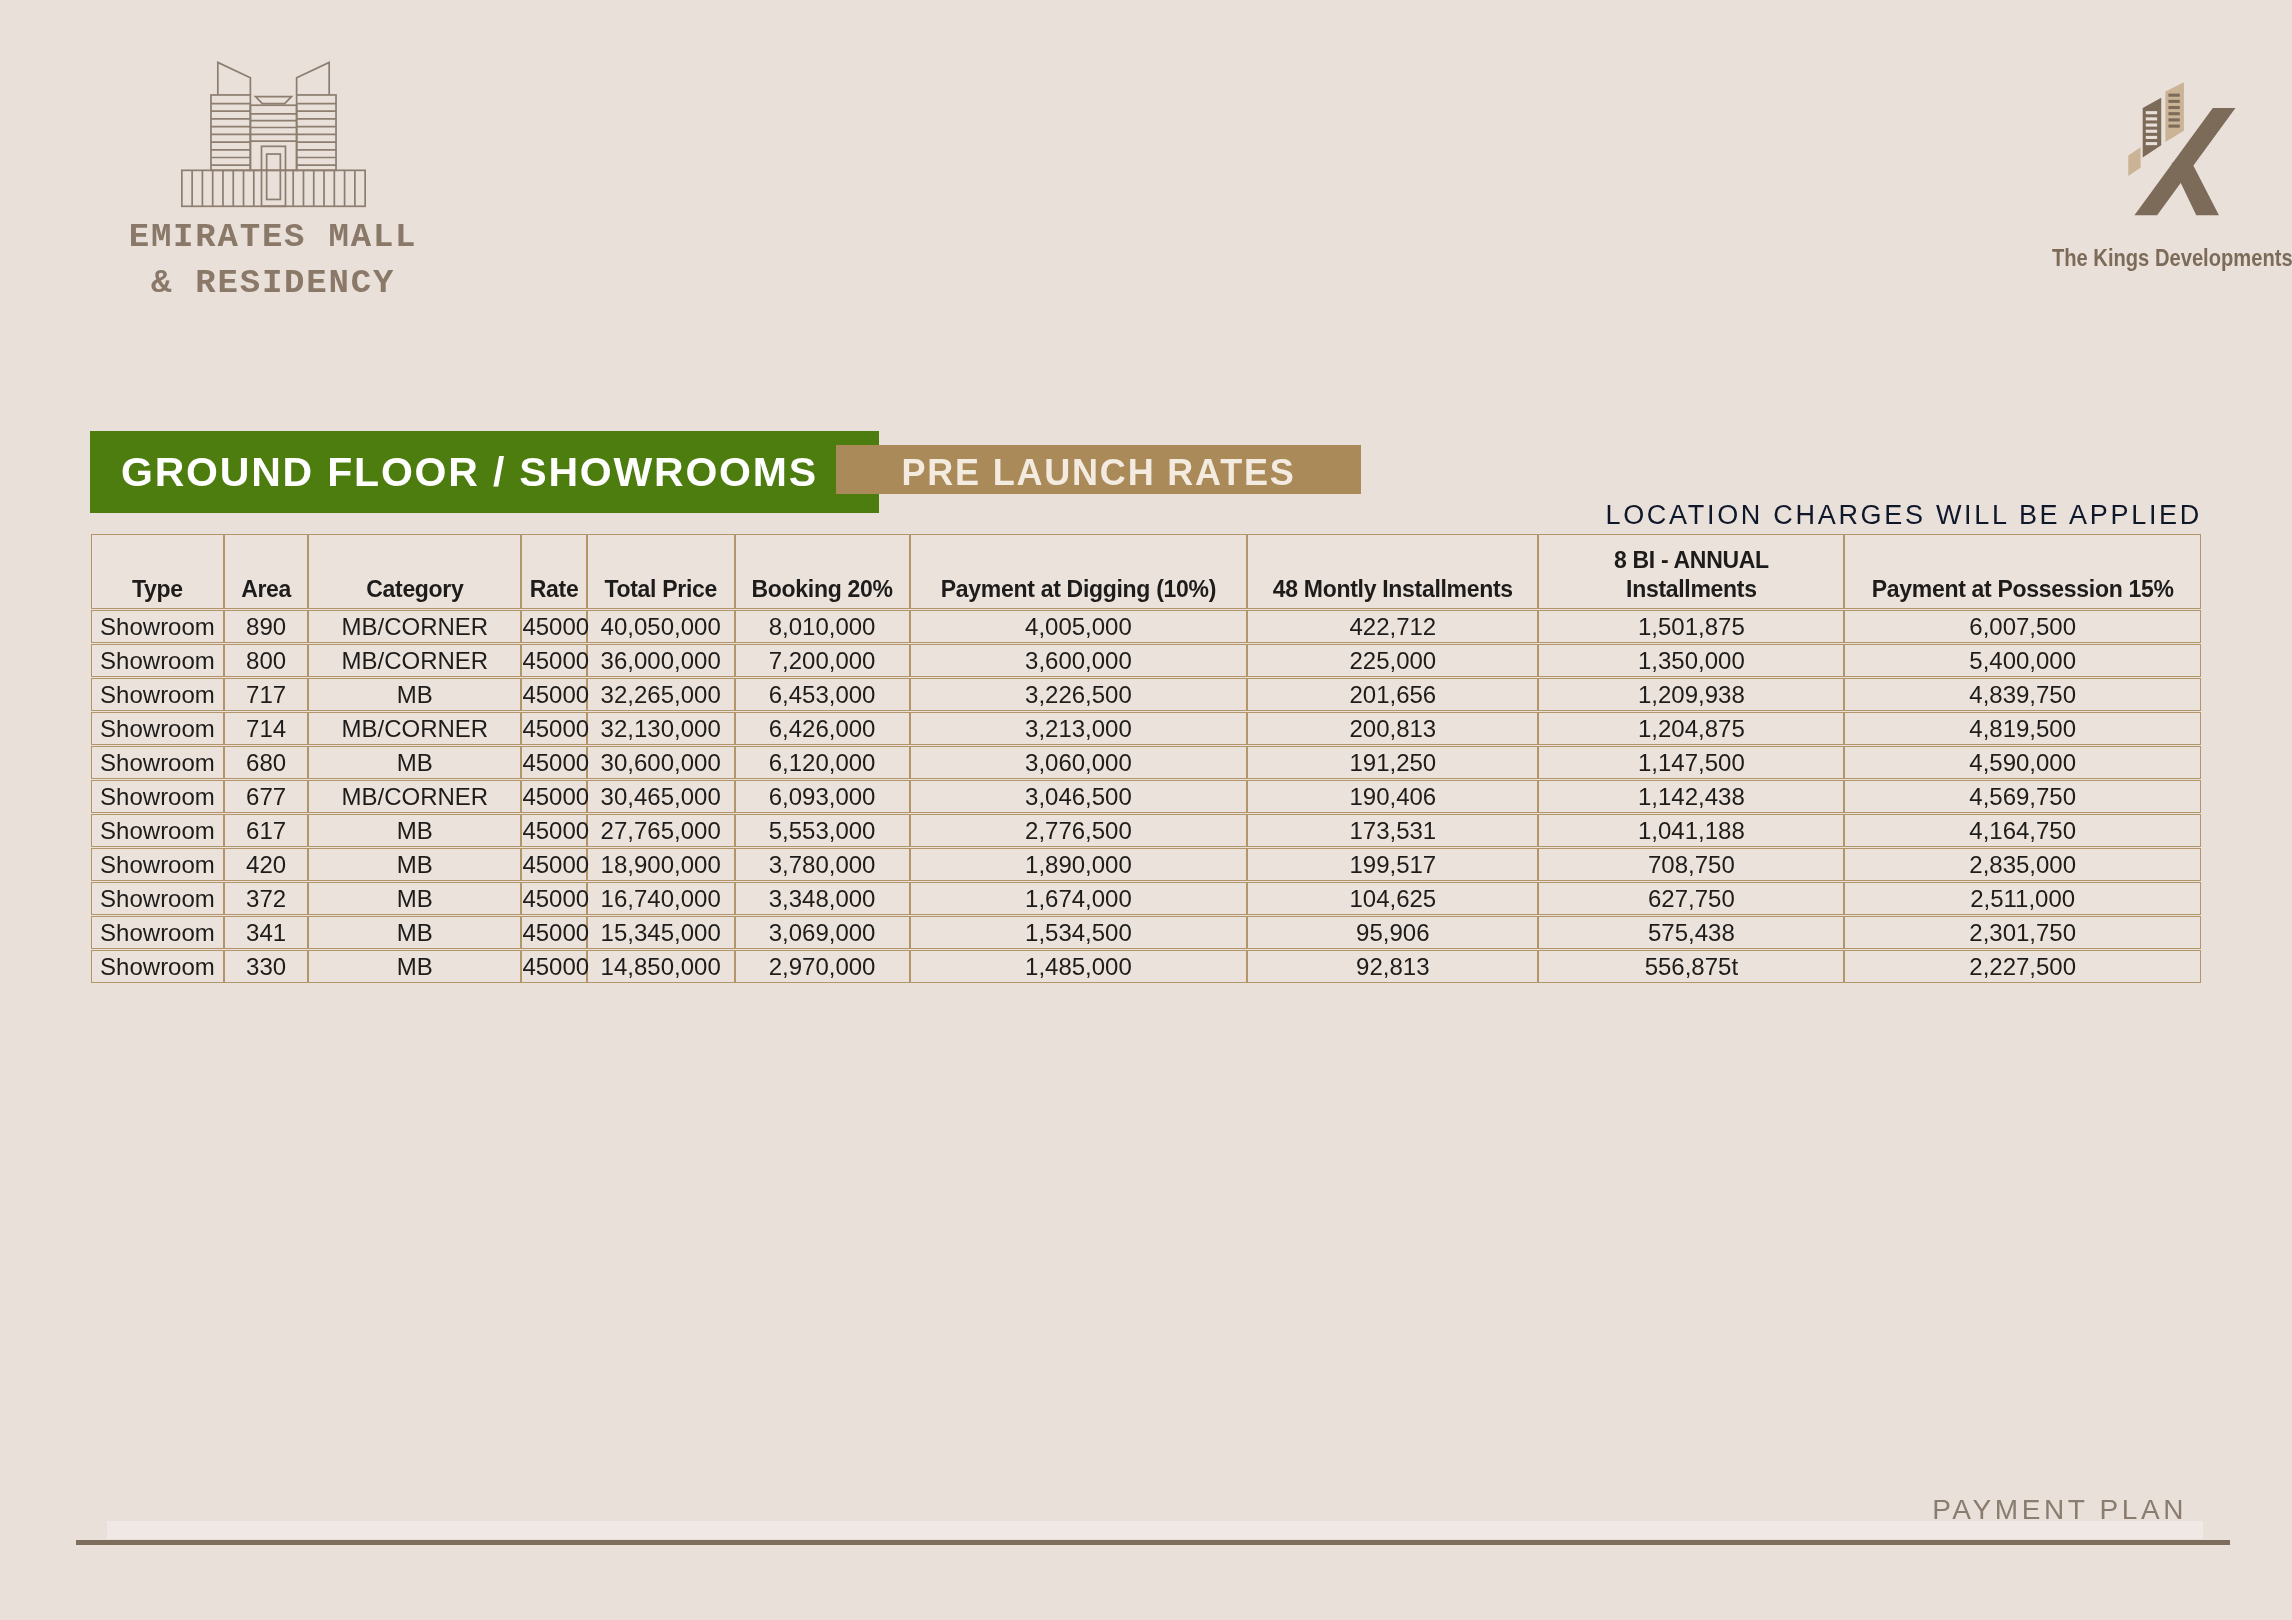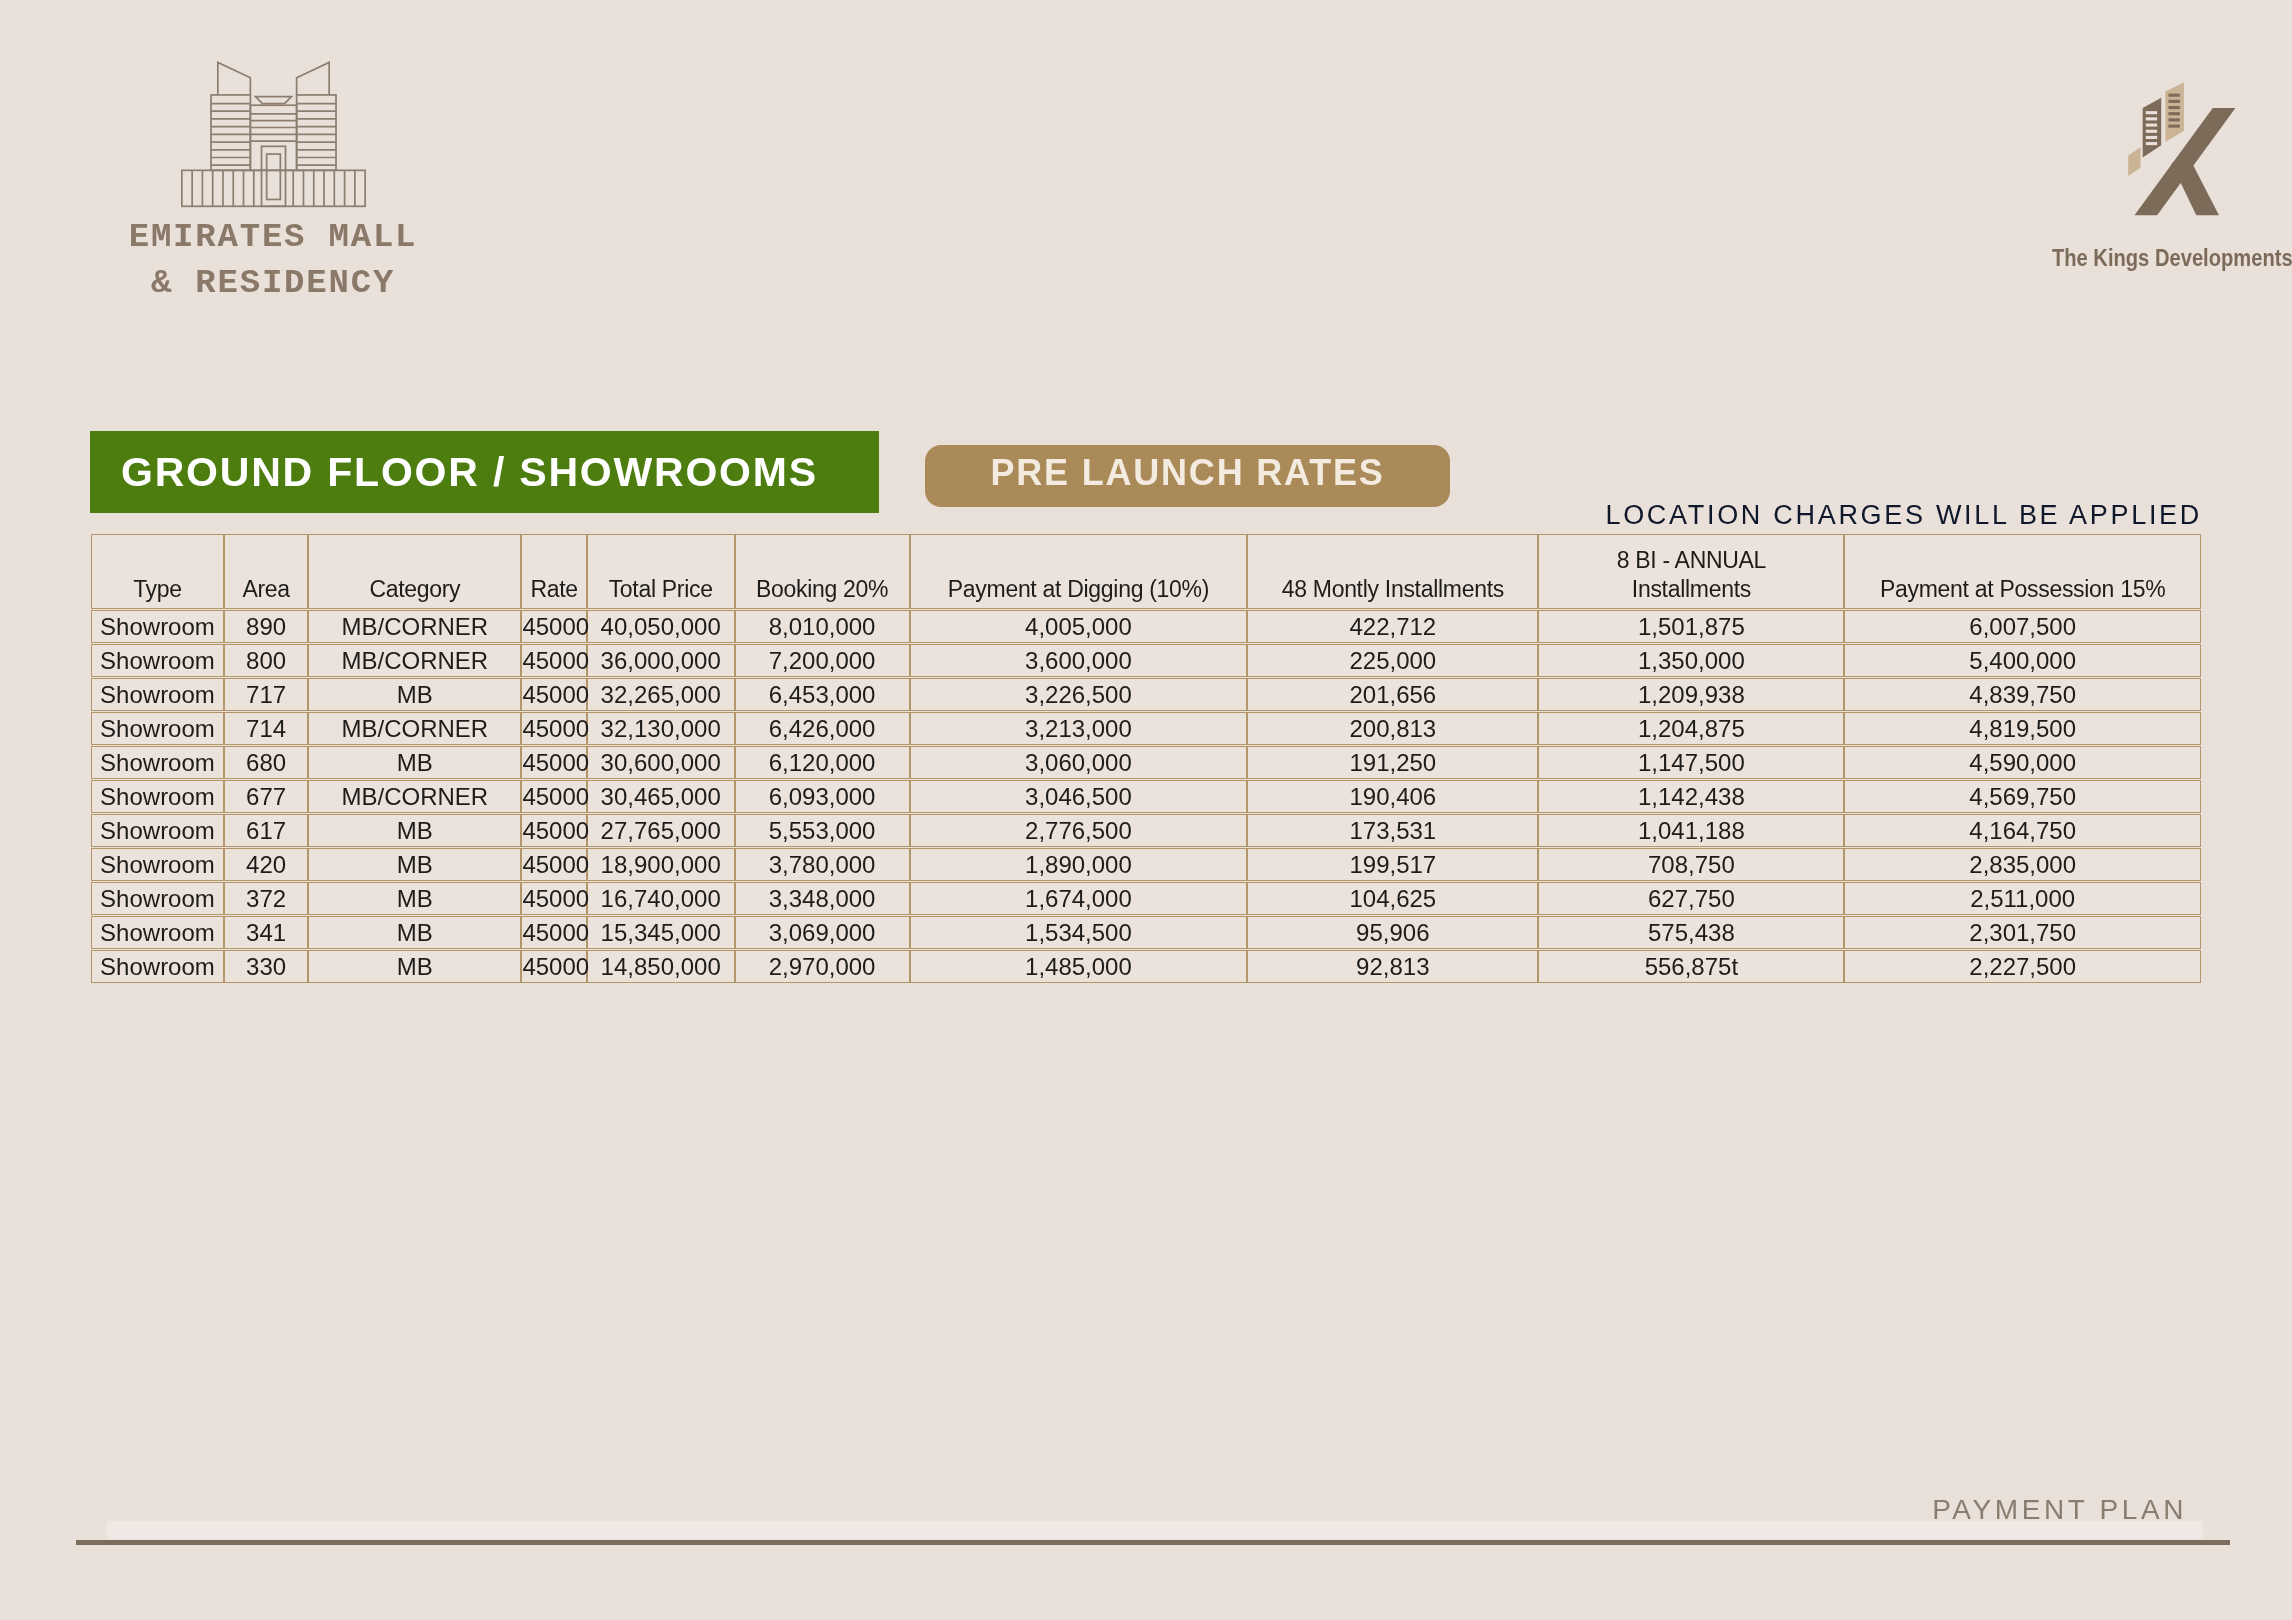--- a/index.html
+++ b/index.html
@@ -37,24 +37,24 @@
   }
 
   
   .floor-banner {
     position: absolute; left: 90px; top: 431px; width: 789px; height: 82px;
     background: #4d7c0f; color: #ffffff;
     font-size: 41px; font-weight: bold; letter-spacing: 1.8px;
     line-height: 82px; padding-left: 31px; white-space: nowrap;
   }
   .rates-banner {
-    position: absolute; left: 925px; top: 445px; width: 525px; height: 62px;
+    position: absolute; left: 836px; top: 445px; width: 525px; height: 49px;
     background: #ab8a59; color: #f3ebdf;
     font-size: 36px; font-weight: bold; letter-spacing: 1.8px;
-    line-height: 55px; text-align: center; white-space: nowrap; border-radius: 16px;
+    line-height: 55px; text-align: center; white-space: nowrap;
   }
   .notice {
     position: absolute; right: 91px; top: 500px;
     font-size: 27px; letter-spacing: 2.7px; color: #0f172a; white-space: nowrap;
   }
 
   
   .rate-table-wrap { position: absolute; left: 91px; top: 535px; width: 2110px; }
   table.rate-table {
     width: 2110px; table-layout: fixed;
@@ -62,21 +62,21 @@
     margin-top: -1.8px;
   }
   table.rate-table th, table.rate-table td {
     border: 1.8px solid #b3956a;
     background: #ebe2db;
     text-align: center; color: #1e1c1a;
     overflow: visible;
   }
   table.rate-table th {
     height: 75px; vertical-align: bottom; padding-bottom: 4.5px;
-    font-size: 23px; font-weight: normal; letter-spacing: -0.3px;
+    font-size: 23px; font-weight: bold; letter-spacing: -0.3px;
     white-space: pre-line; line-height: 1.25;
   }
   table.rate-table td {
     height: 33px; vertical-align: middle;
     font-size: 24px; font-weight: normal; white-space: nowrap;
   }
 
   
   .footer-label {
     position: absolute; right: 106px; top: 1494px;

